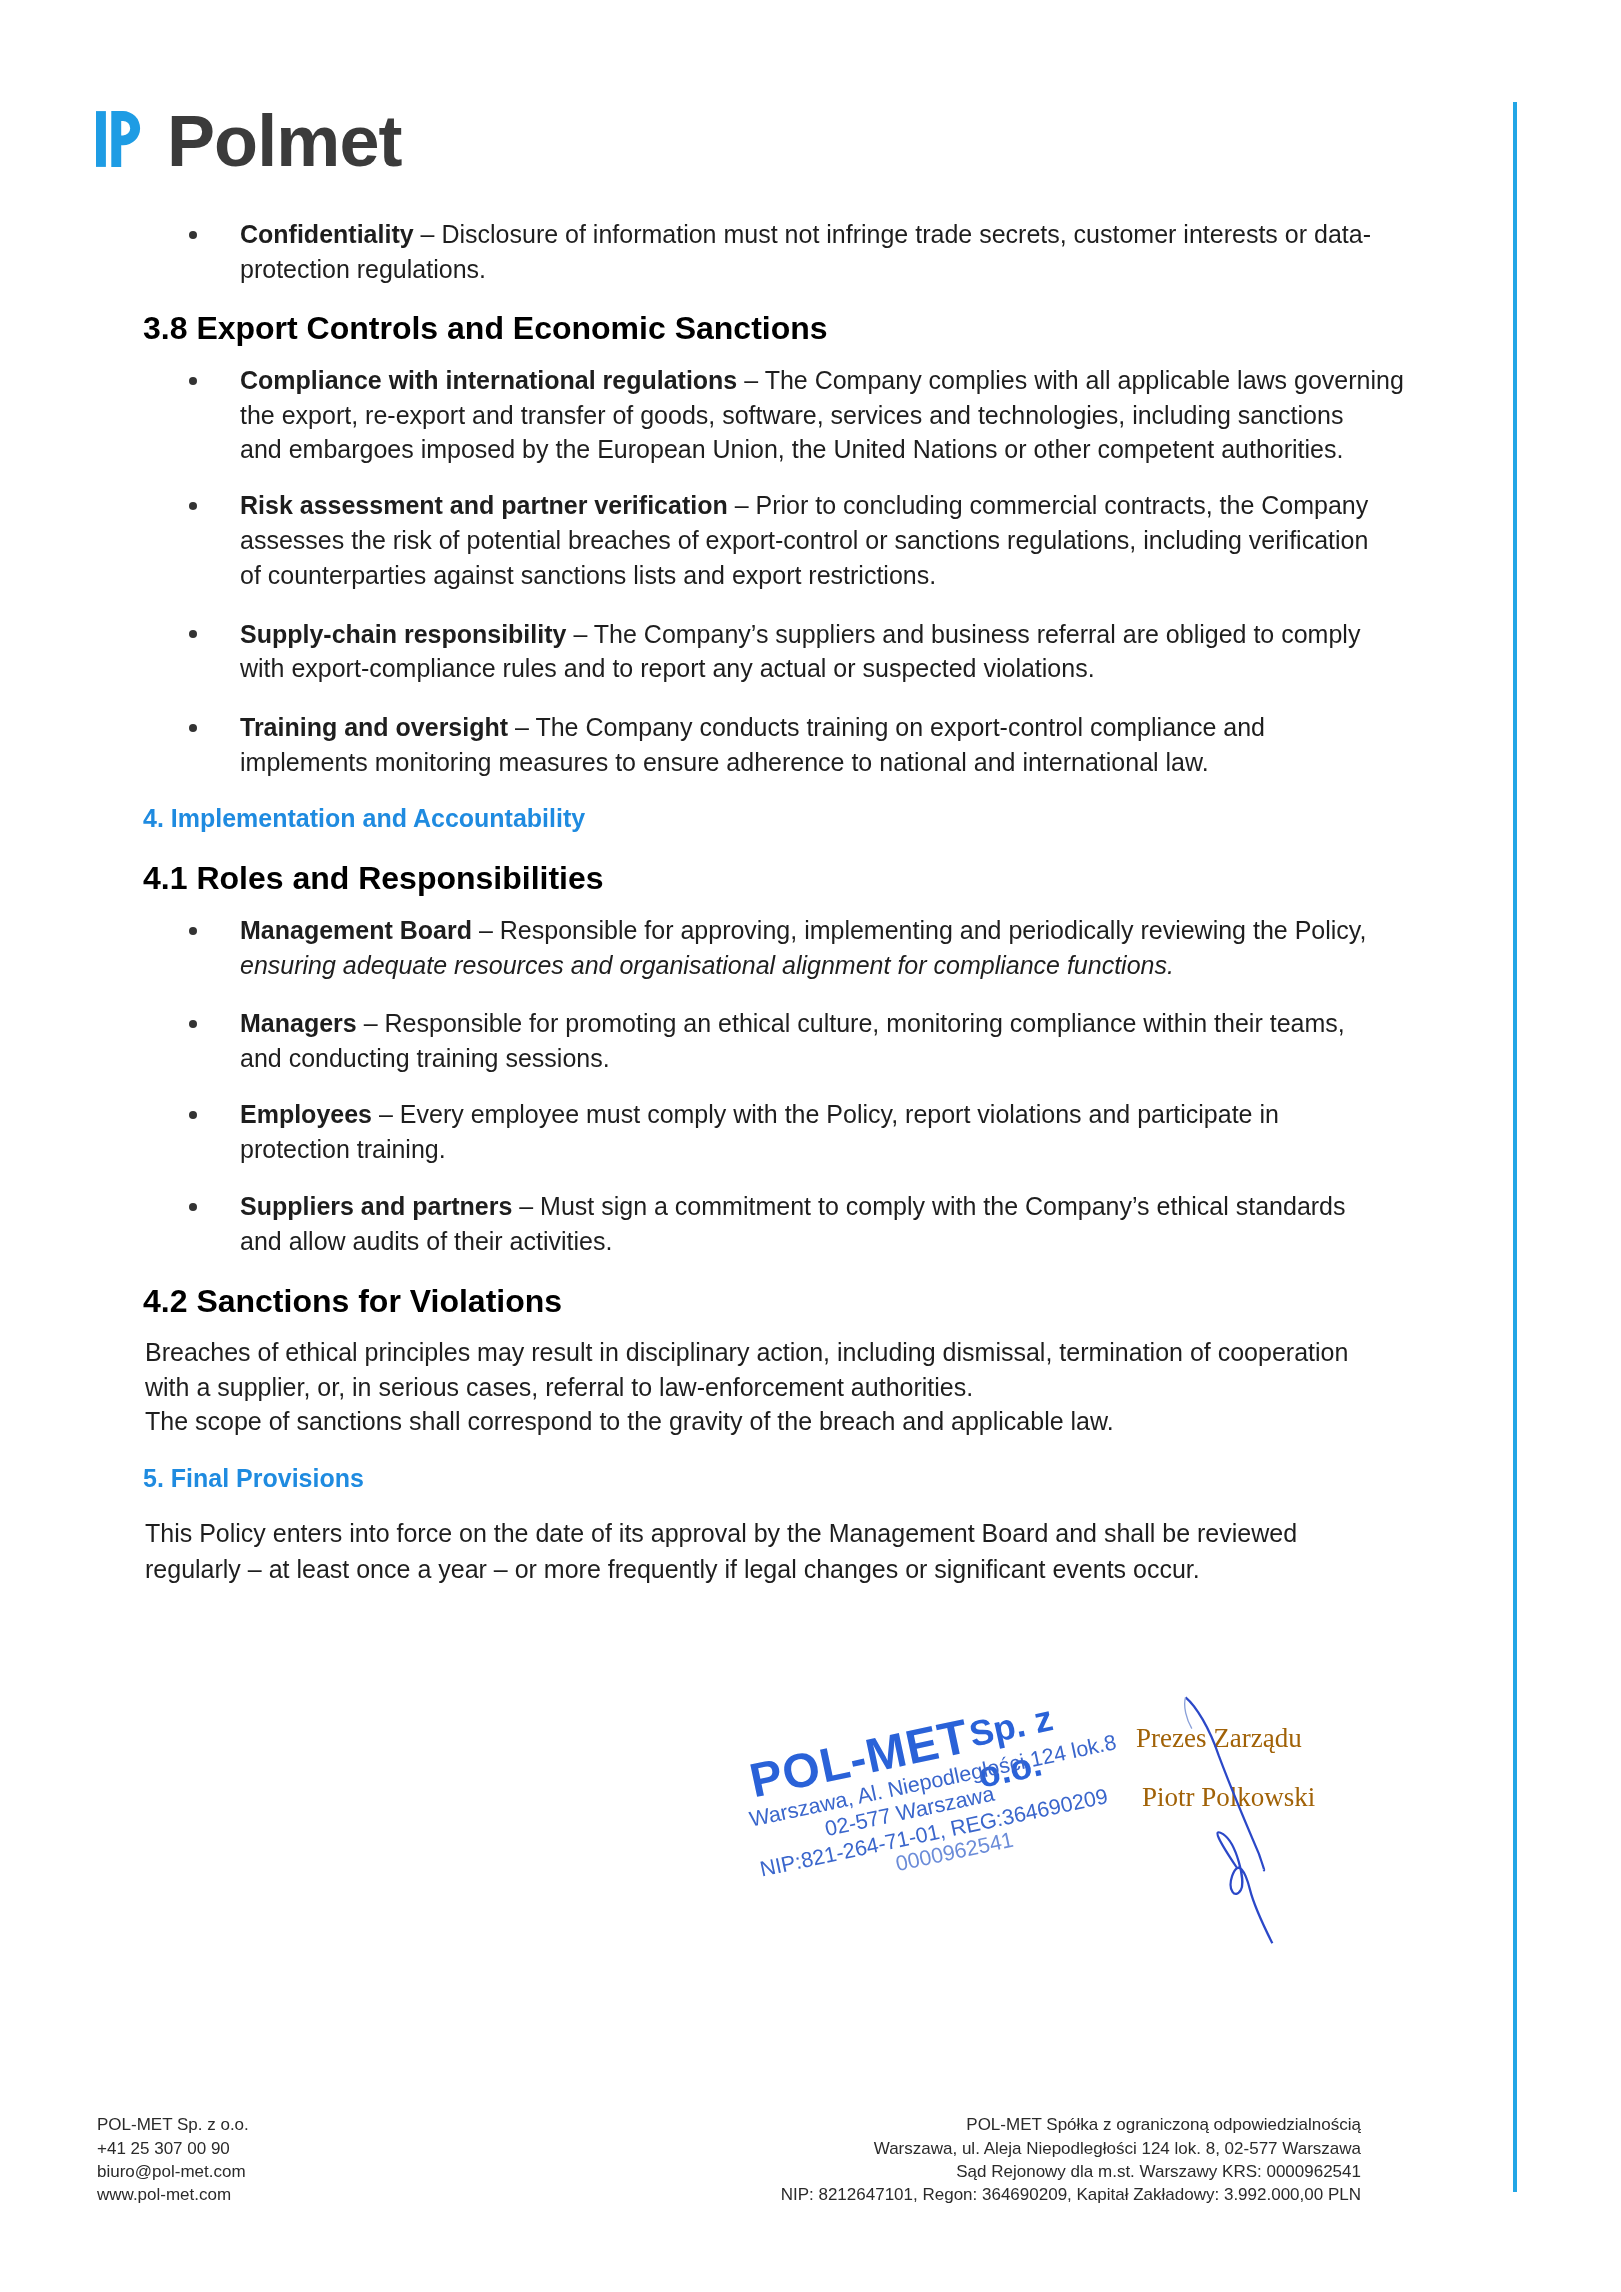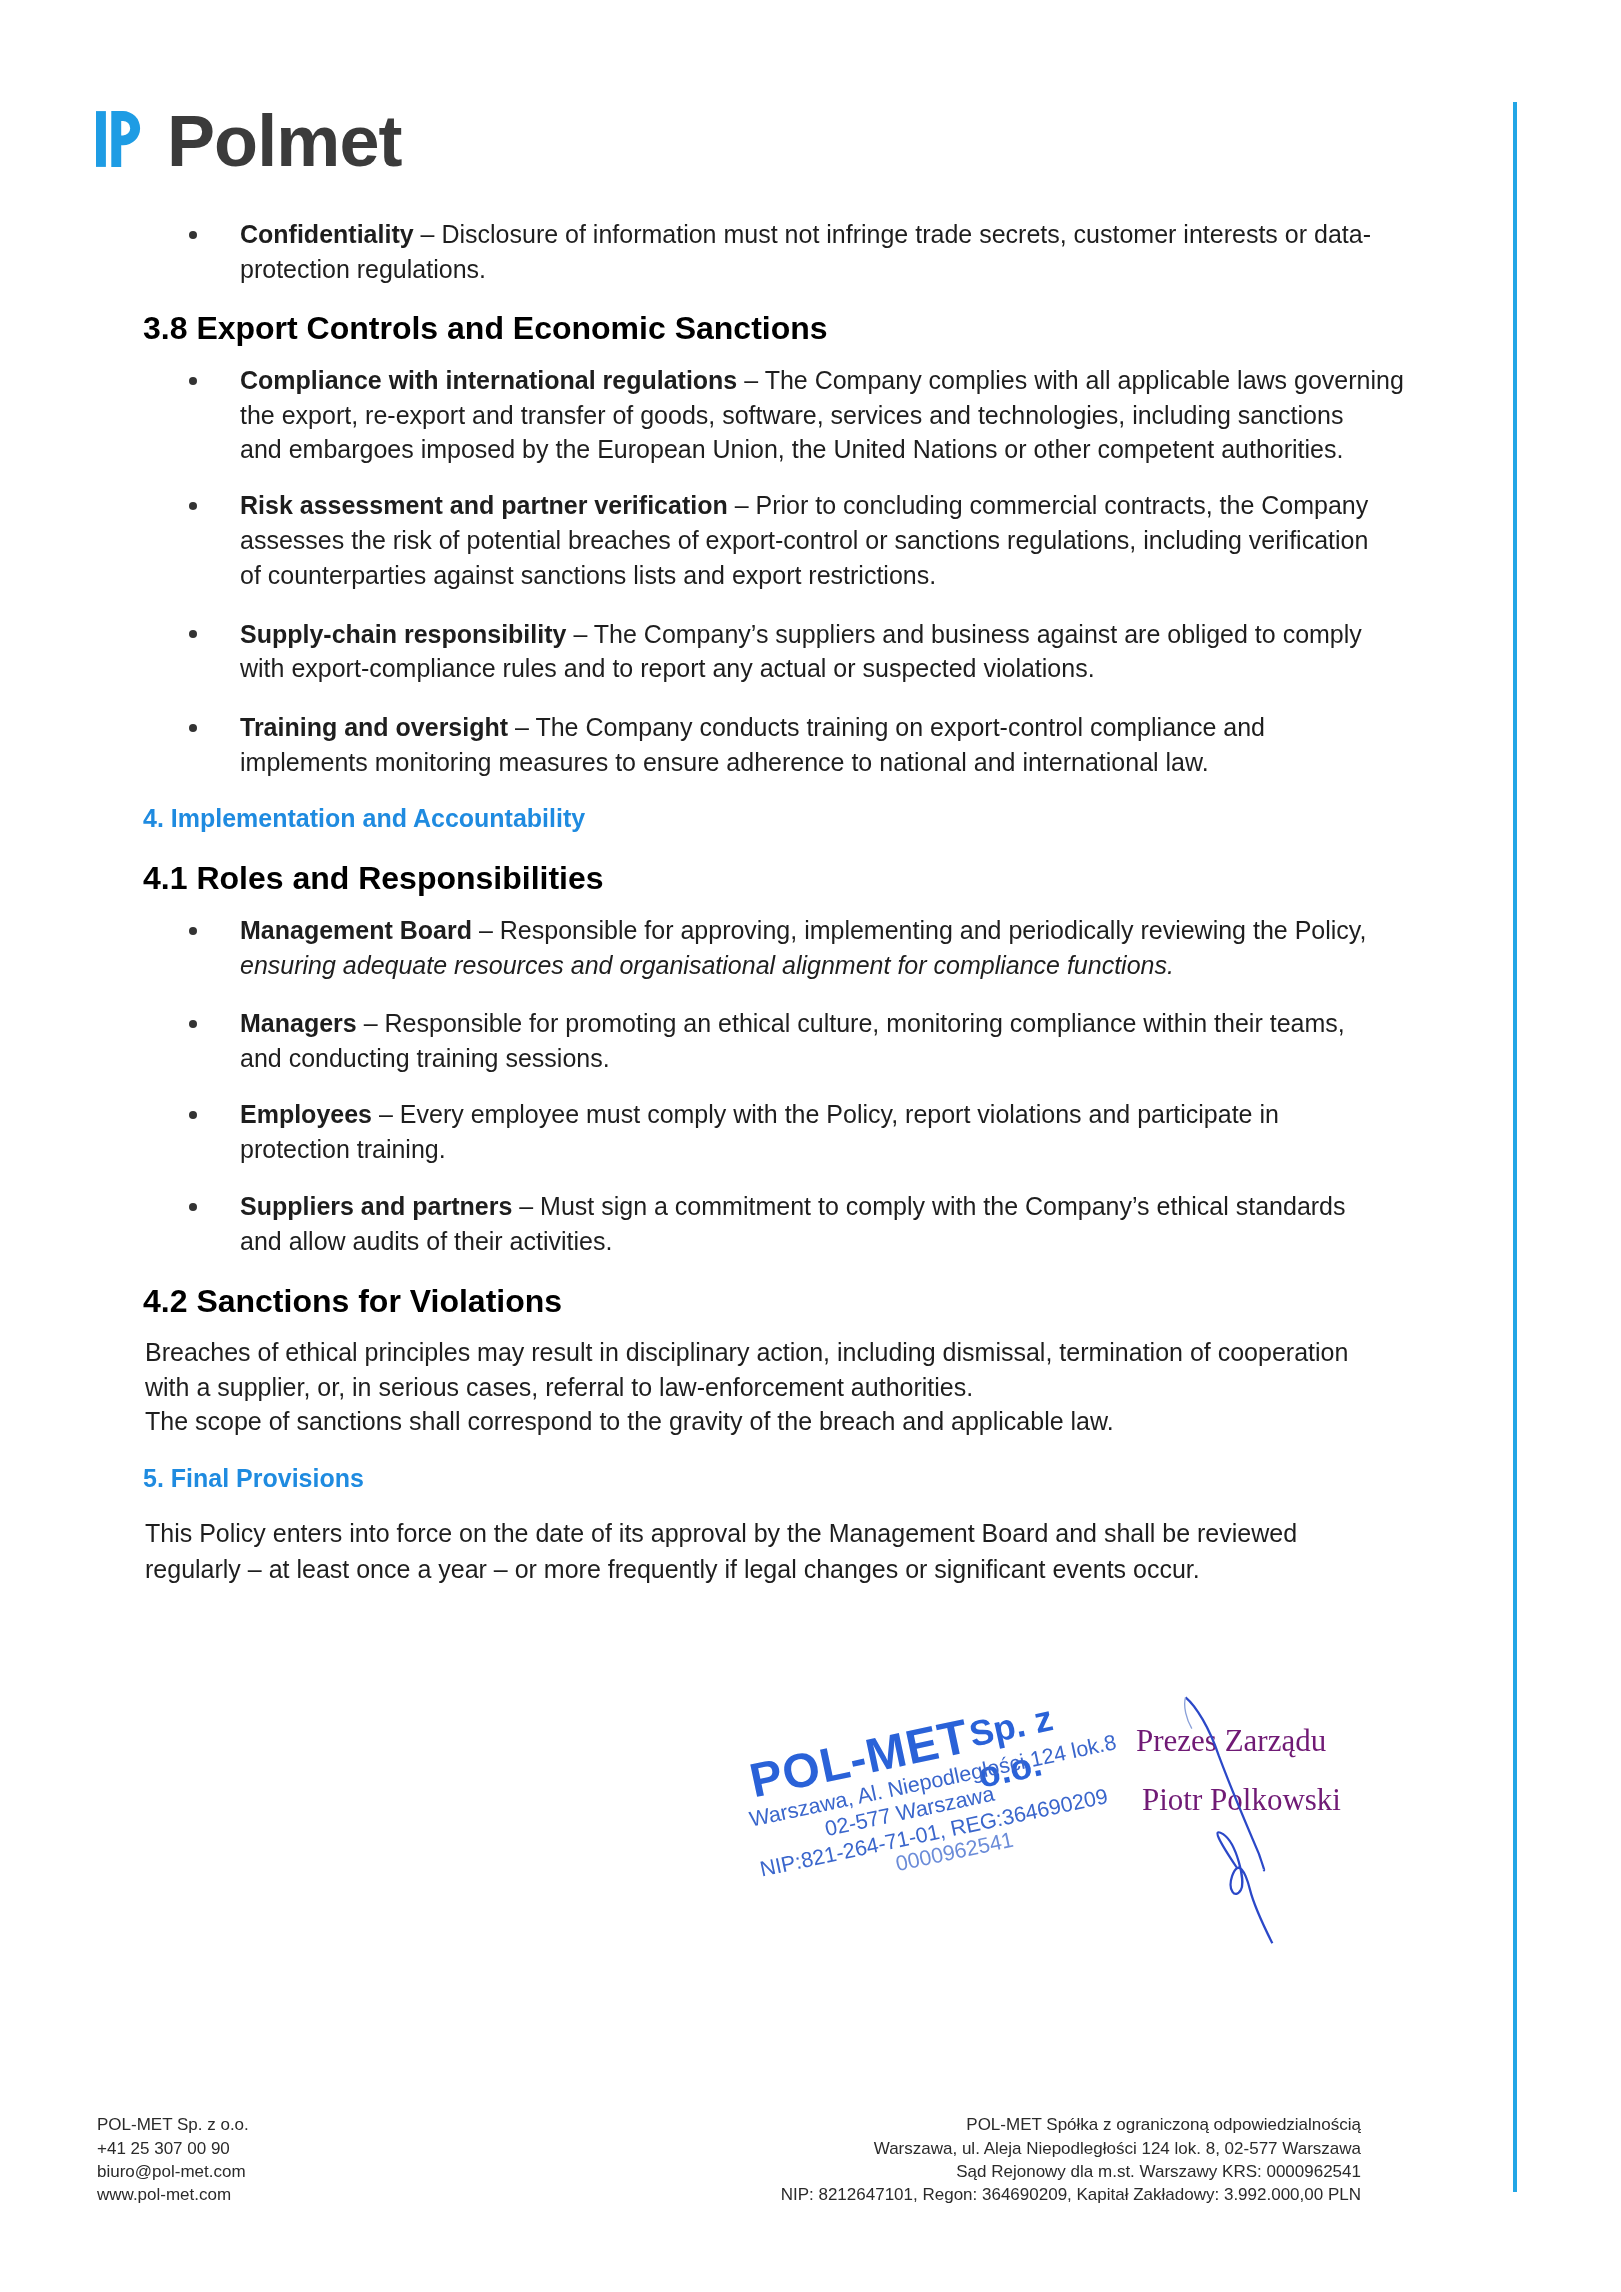--- a/index.html
+++ b/index.html
@@ -14,21 +14,21 @@
   .h2 { font-size:25px; font-weight:bold; color:#1f8be0; }
   .h3 { font-size:32px; font-weight:bold; color:#000000; }
   .dot { position:absolute; width:8px; height:8px; border-radius:50%; background:#333; }
   .foot { font-size:17px; line-height:19.7px; color:#2a2a2a; }
   .foot-r { right:261px; text-align:center; }
   .stamp { position:absolute; left:730px; top:1684px; width:376px; height:170px;
            transform:rotate(-12deg); transform-origin:left top; color:#2f5fd0; font-family:"Liberation Sans", sans-serif; }
   .stamp .s1 { position:absolute; left:0; top:72px; font-size:48px; font-weight:bold; letter-spacing:0.9px; color:#2a62d8; }
   .stamp .s1b { position:absolute; left:224px; top:79px; font-size:36px; font-weight:bold; color:#2a62d8; }
   .stamp .sl { position:absolute; font-size:21.5px; color:#3a66cc; white-space:nowrap; }
-  .sigtxt { font-family:"Liberation Serif", serif; font-size:31px; color:#701a75; }
+  .sigtxt { font-family:"Liberation Serif", serif; font-size:27px; color:#a16207; }
 </style>
 </head>
 <body>
 
 <div>
   <svg class="logo-icon" viewBox="0 0 50 62">
     <rect x="0" y="0" width="11" height="62" fill="#1e9ce4"></rect>
     <path d="M17 0 H30 A18 18 0 0 1 30 38 H28 V27 H30 A7.5 7.5 0 0 0 30 11 H28 V62 H17 Z" fill="#1e9ce4"></path>
   </svg>
   <span class="logo-text">Polmet</span>
@@ -53,21 +53,21 @@
 
 <div>
   <span class="dot" style="left:189px; top:502px;"></span>
   <div class="abs txt" style="left:240px; top:493px;"><span class="b">Risk assessment and partner verification</span><span> – Prior to concluding commercial contracts, the Company</span></div>
   <div class="abs txt" style="left:240px; top:528px;">assesses the risk of potential breaches of export-control or sanctions regulations, including verification</div>
   <div class="abs txt" style="left:240px; top:563px;">of counterparties against sanctions lists and export restrictions.</div>
 </div>
 
 <div>
   <span class="dot" style="left:189px; top:630px;"></span>
-  <div class="abs txt" style="left:240px; top:622px;"><span class="b">Supply-chain responsibility</span><span> – The Company’s suppliers and business against are obliged to comply</span></div>
+  <div class="abs txt" style="left:240px; top:622px;"><span class="b">Supply-chain responsibility</span><span> – The Company’s suppliers and business referral are obliged to comply</span></div>
   <div class="abs txt" style="left:240px; top:656px;">with export-compliance rules and to report any actual or suspected violations.</div>
 </div>
 
 <div>
   <span class="dot" style="left:189px; top:724px;"></span>
   <div class="abs txt" style="left:240px; top:715px;"><span class="b">Training and oversight</span><span> – The Company conducts training on export-control compliance and</span></div>
   <div class="abs txt" style="left:240px; top:750px;">implements monitoring measures to ensure adherence to national and international law.</div>
 </div>
 
 <div class="abs h2" style="left:143px; top:804px;">4. Implementation and Accountability</div>

